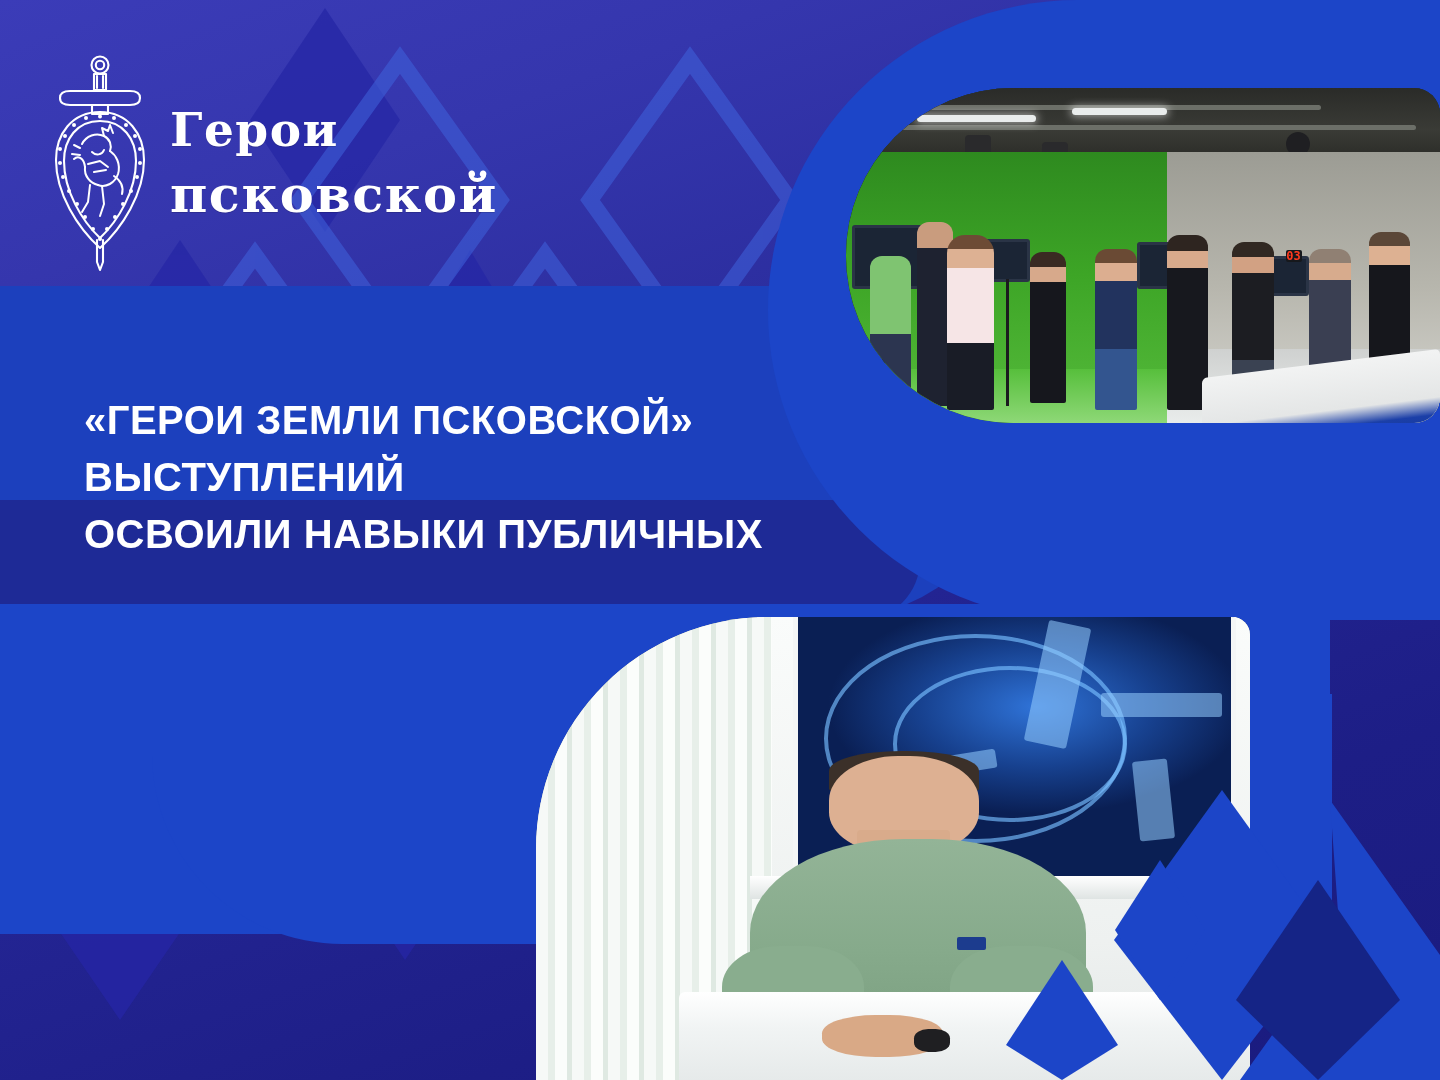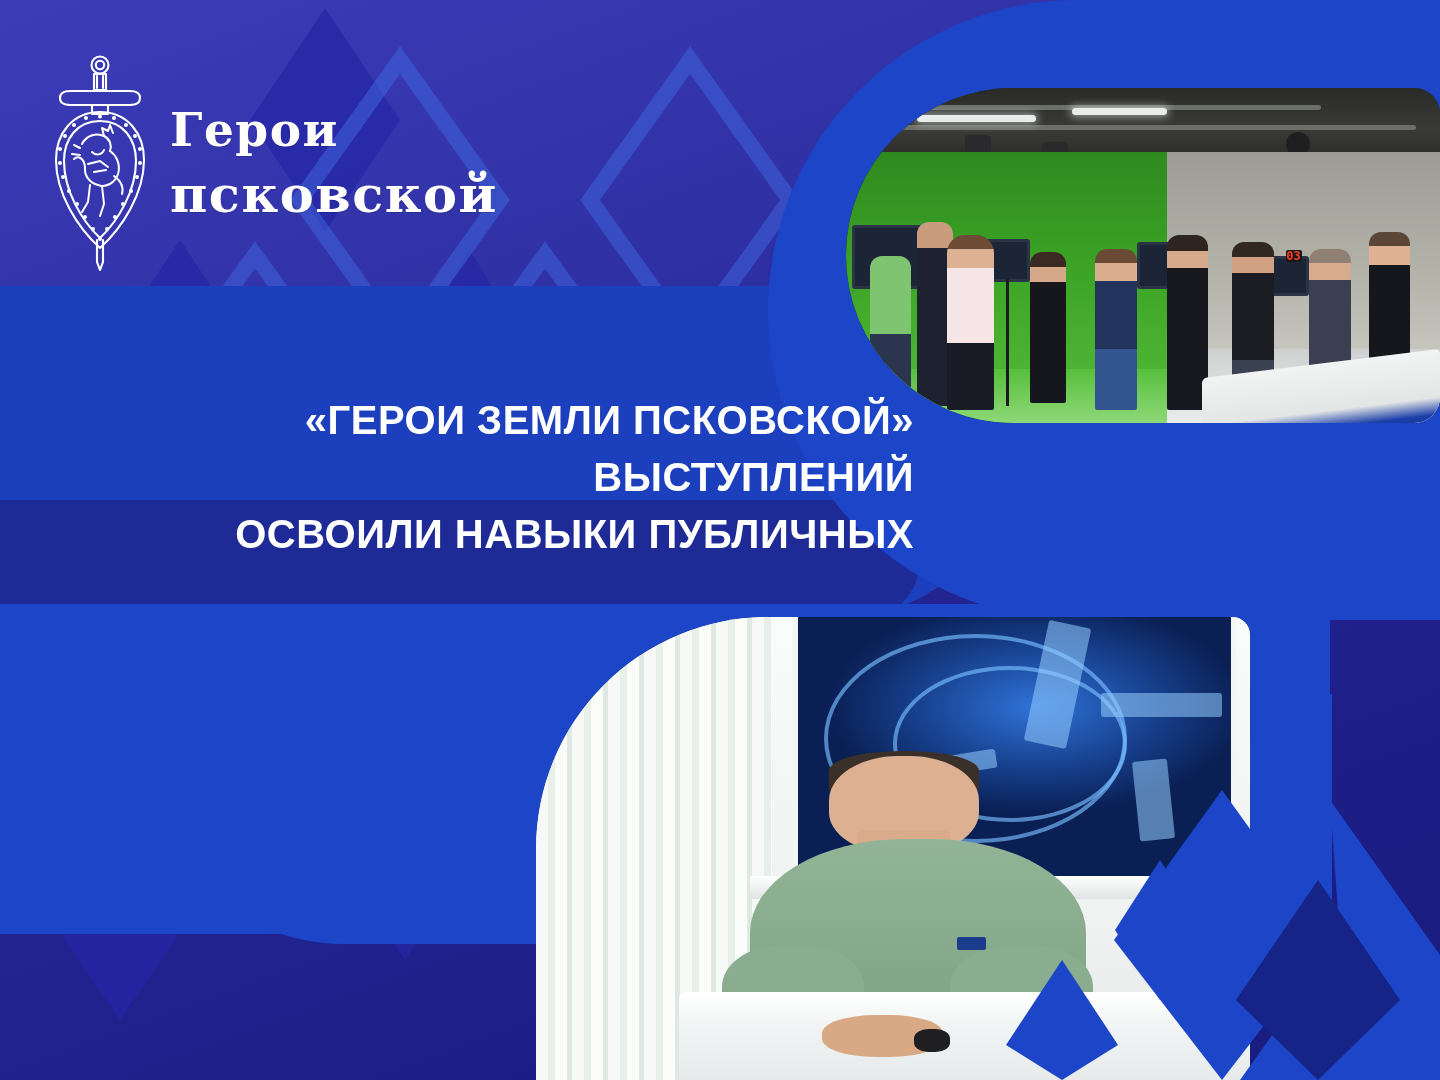--- a/index.html
+++ b/index.html
@@ -244,21 +244,21 @@
     position:absolute; left:84px; top:392px;
     width:830px;
     color:#ffffff;
     font-family:"Liberation Sans", sans-serif;
     font-weight:bold;
     font-size:40px;
     line-height:1.43;
     letter-spacing:0.5px;
     text-transform:uppercase;
   }
-  .headline div{ white-space:nowrap;text-align:right; }
+  .headline div{ white-space:nowrap; }
 </style>
 </head>
 <body>
 
 <div id="poster">
 
   <div class="layer">
     <svg class="lattice" viewBox="0 0 1440 1080" preserveAspectRatio="none">
       <defs>
         <linearGradient id="dg" x1="0" y1="0" x2="0" y2="1">

